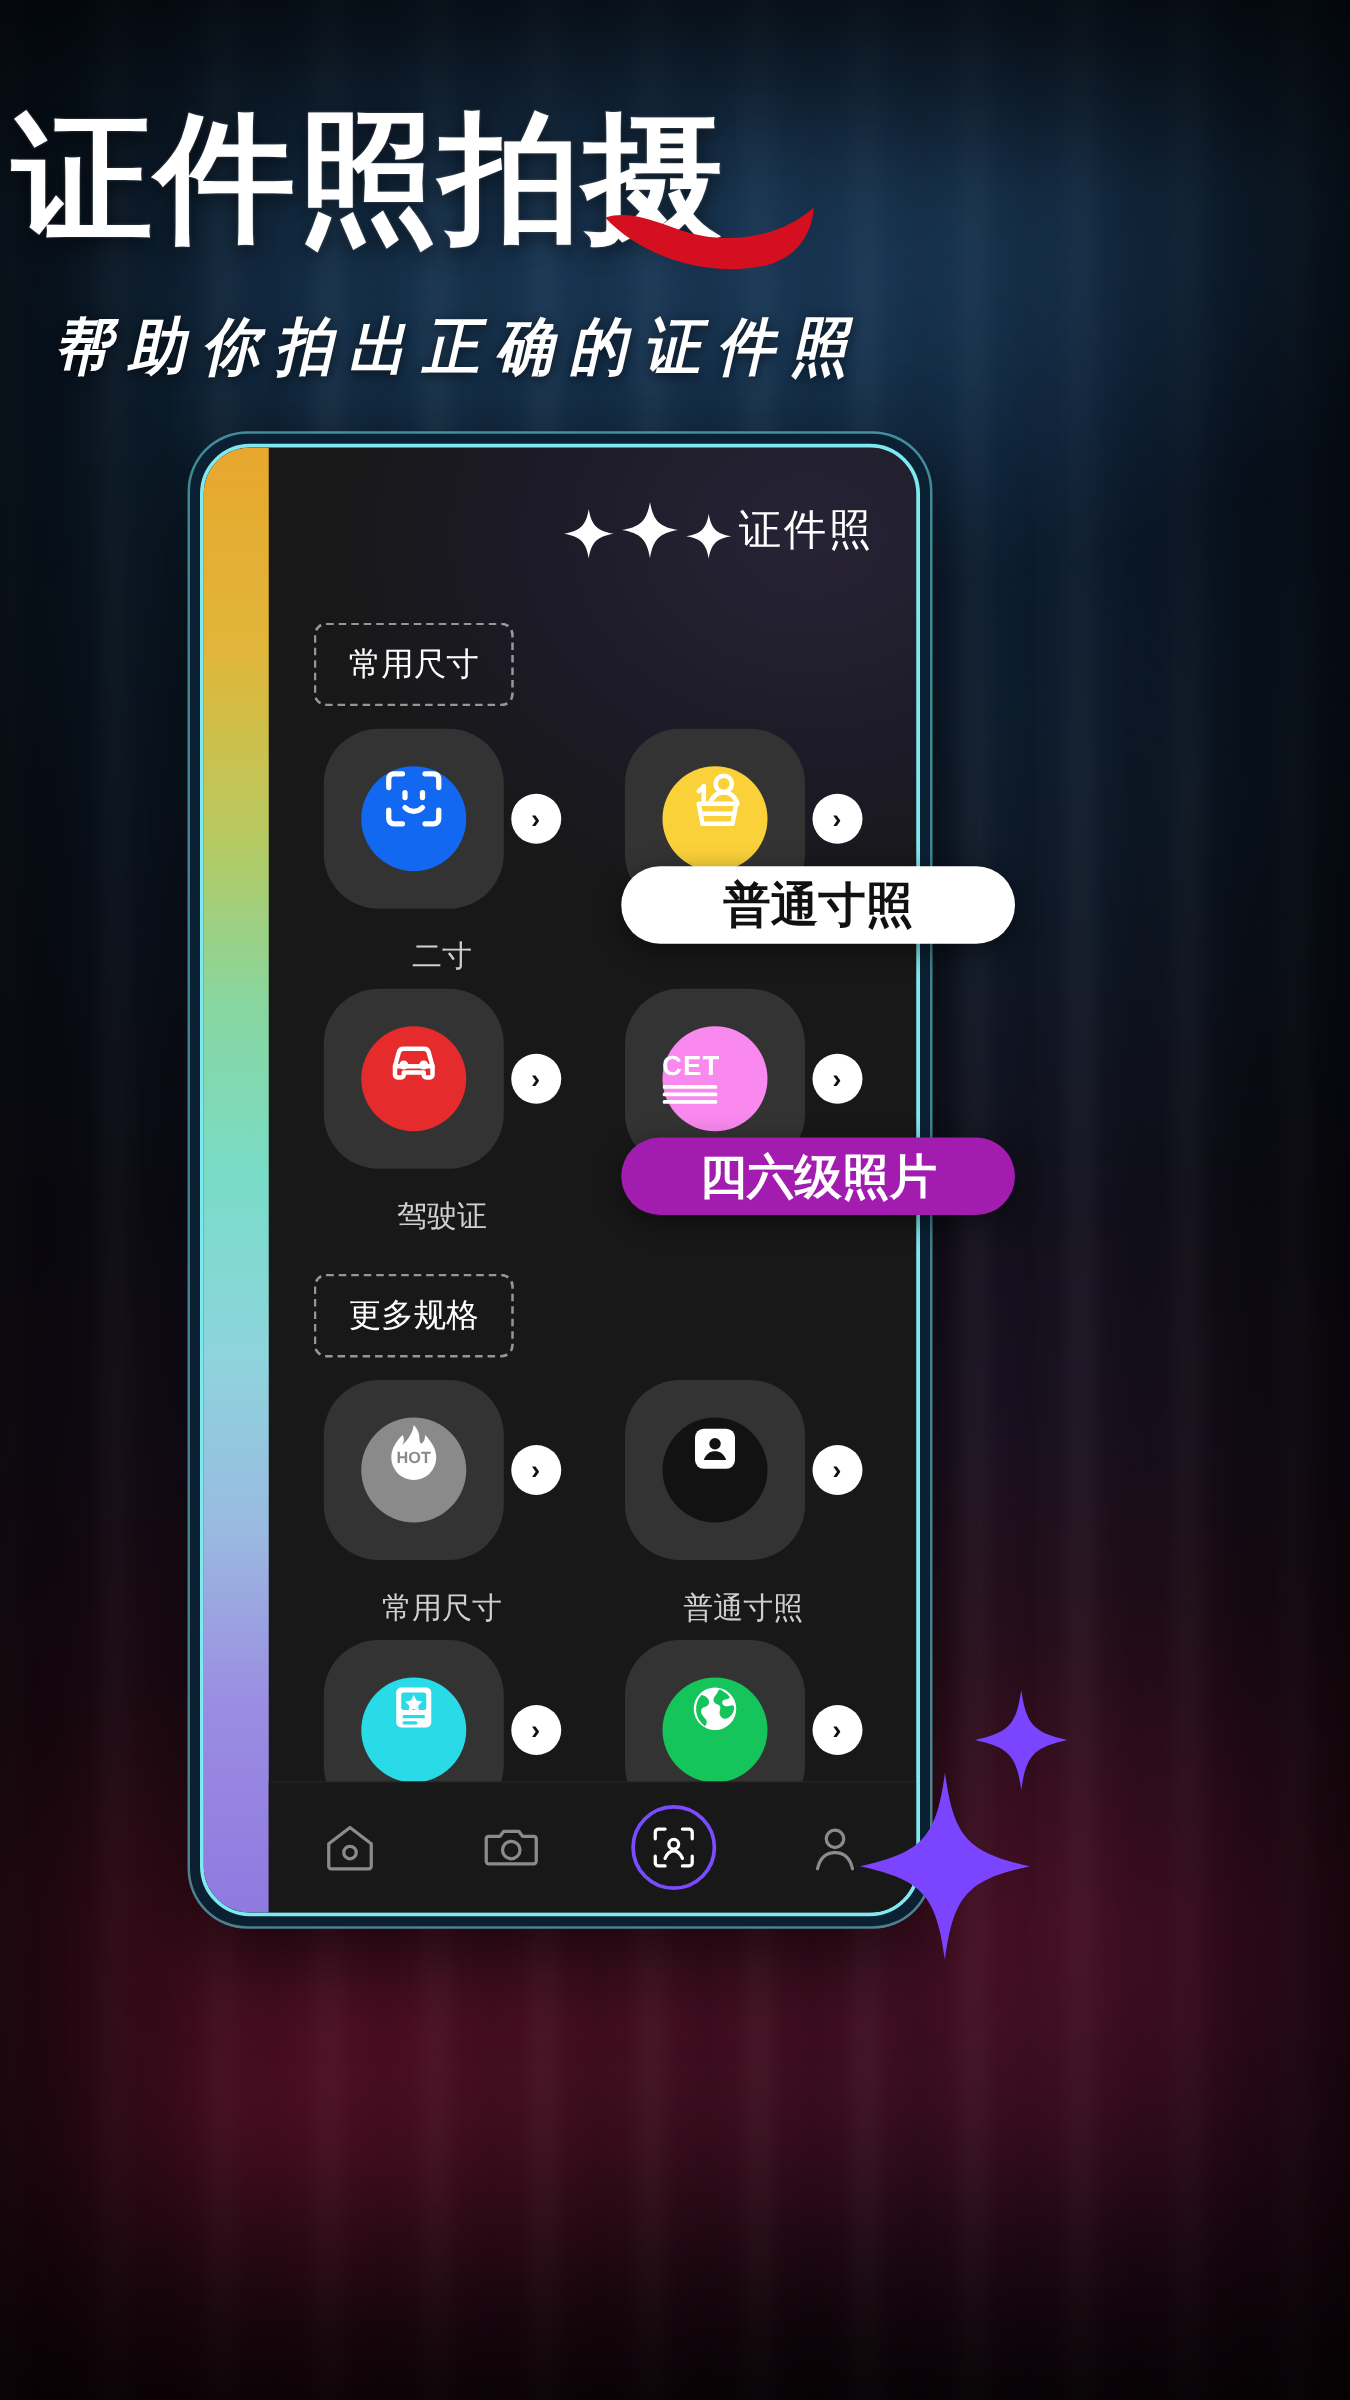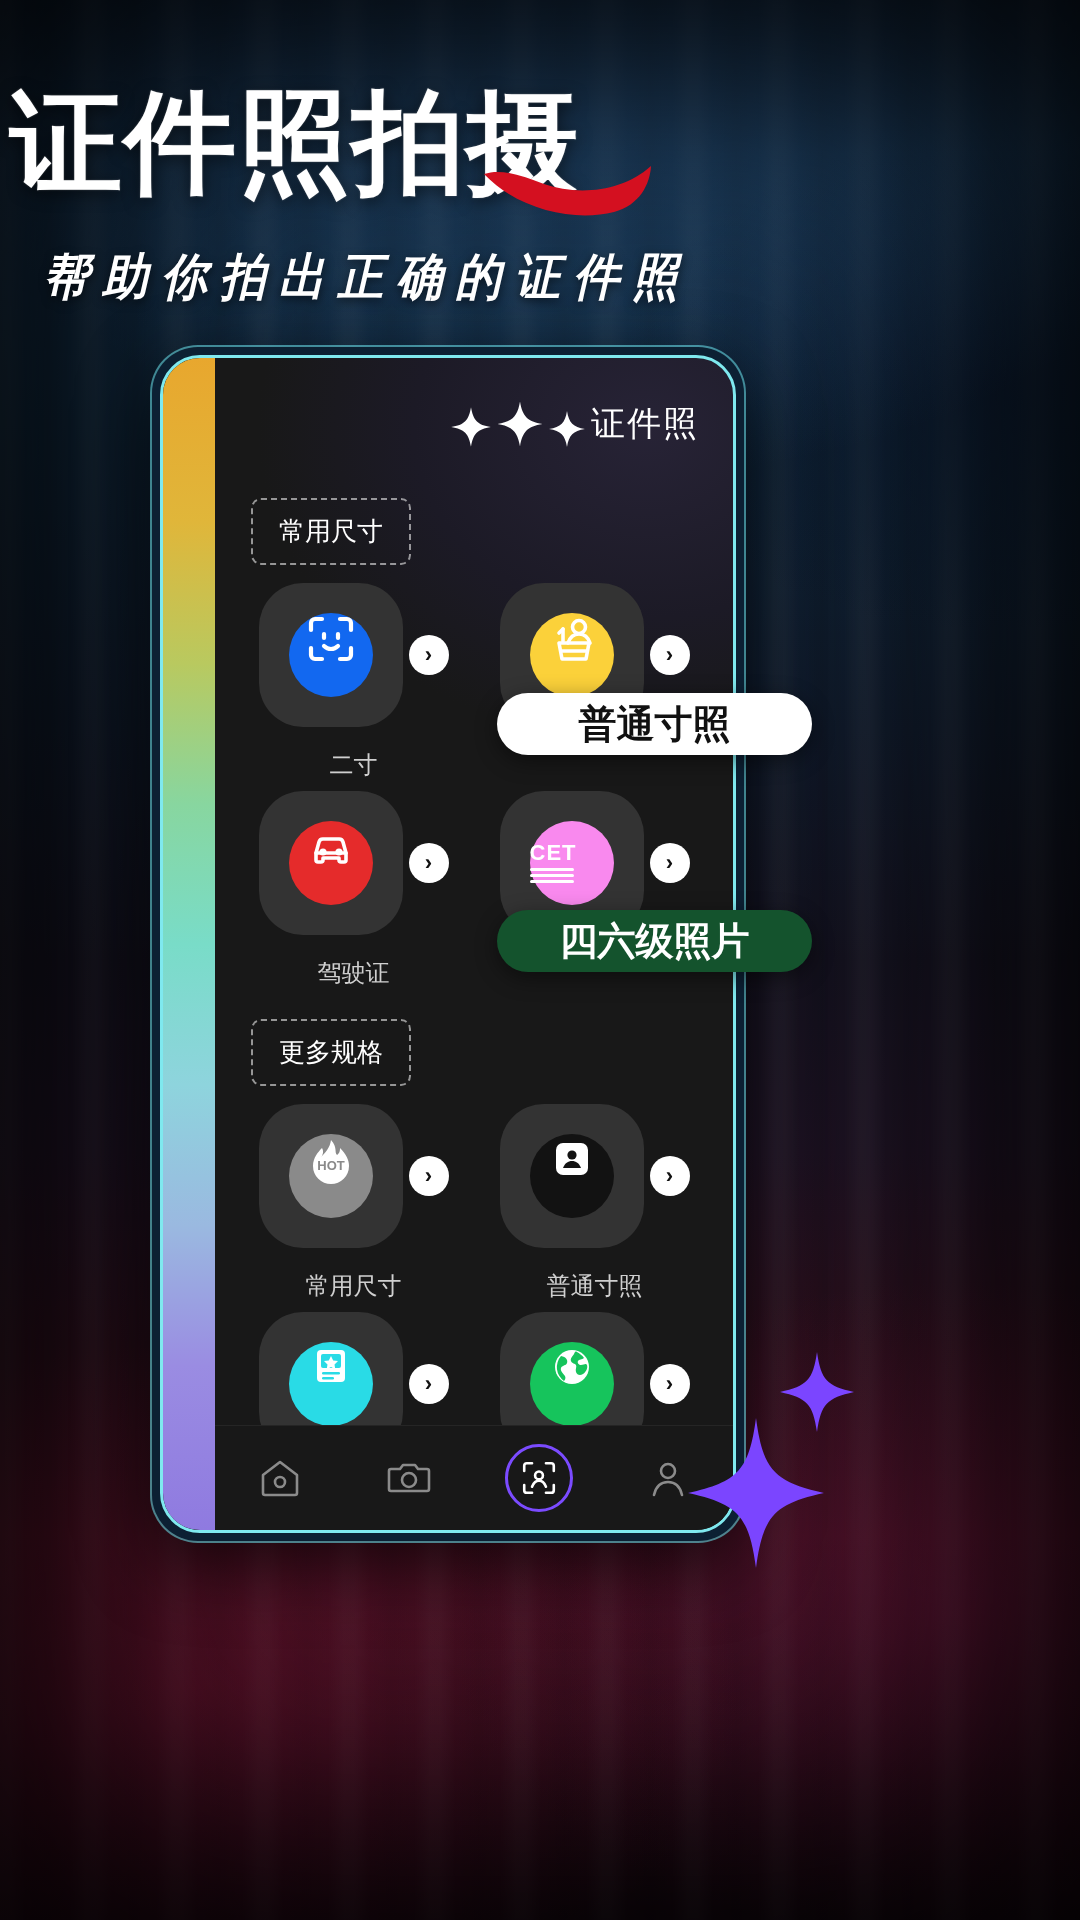--- a/index.html
+++ b/index.html
@@ -105,21 +105,21 @@
     font-size:22px;color:#111;font-weight:bold;line-height:1;}
   .cell-label{margin-top:22px;font-size:24px;color:#cfcfcf;height:36px;font-family:Liberation Mono, monospace;}
 
   
   .pill{
     position:absolute;display:flex;align-items:center;justify-content:center;
     height:62px;border-radius:34px;font-size:38px;font-weight:bold;
     box-shadow:0 6px 22px rgba(0,0,0,.45);white-space:nowrap;
   }
   .pill-white{background:#ffffff;color:#111111;}
-  .pill-pink{background:#14532d;color:#ffffff;}
+  .pill-pink{background:#a21caf;color:#ffffff;}
 
   
   .nav{
     position:absolute;left:0;right:0;bottom:0;height:104px;
     background:#181818;display:flex;align-items:center;justify-content:space-around;
     border-top:1px solid rgba(255,255,255,.06);
   }
   .nav-item{width:92px;height:92px;display:flex;align-items:center;justify-content:center;}
   .nav-active{border:3px solid #7b4bff;border-radius:50%;width:62px;height:62px;
     display:flex;align-items:center;justify-content:center;}

